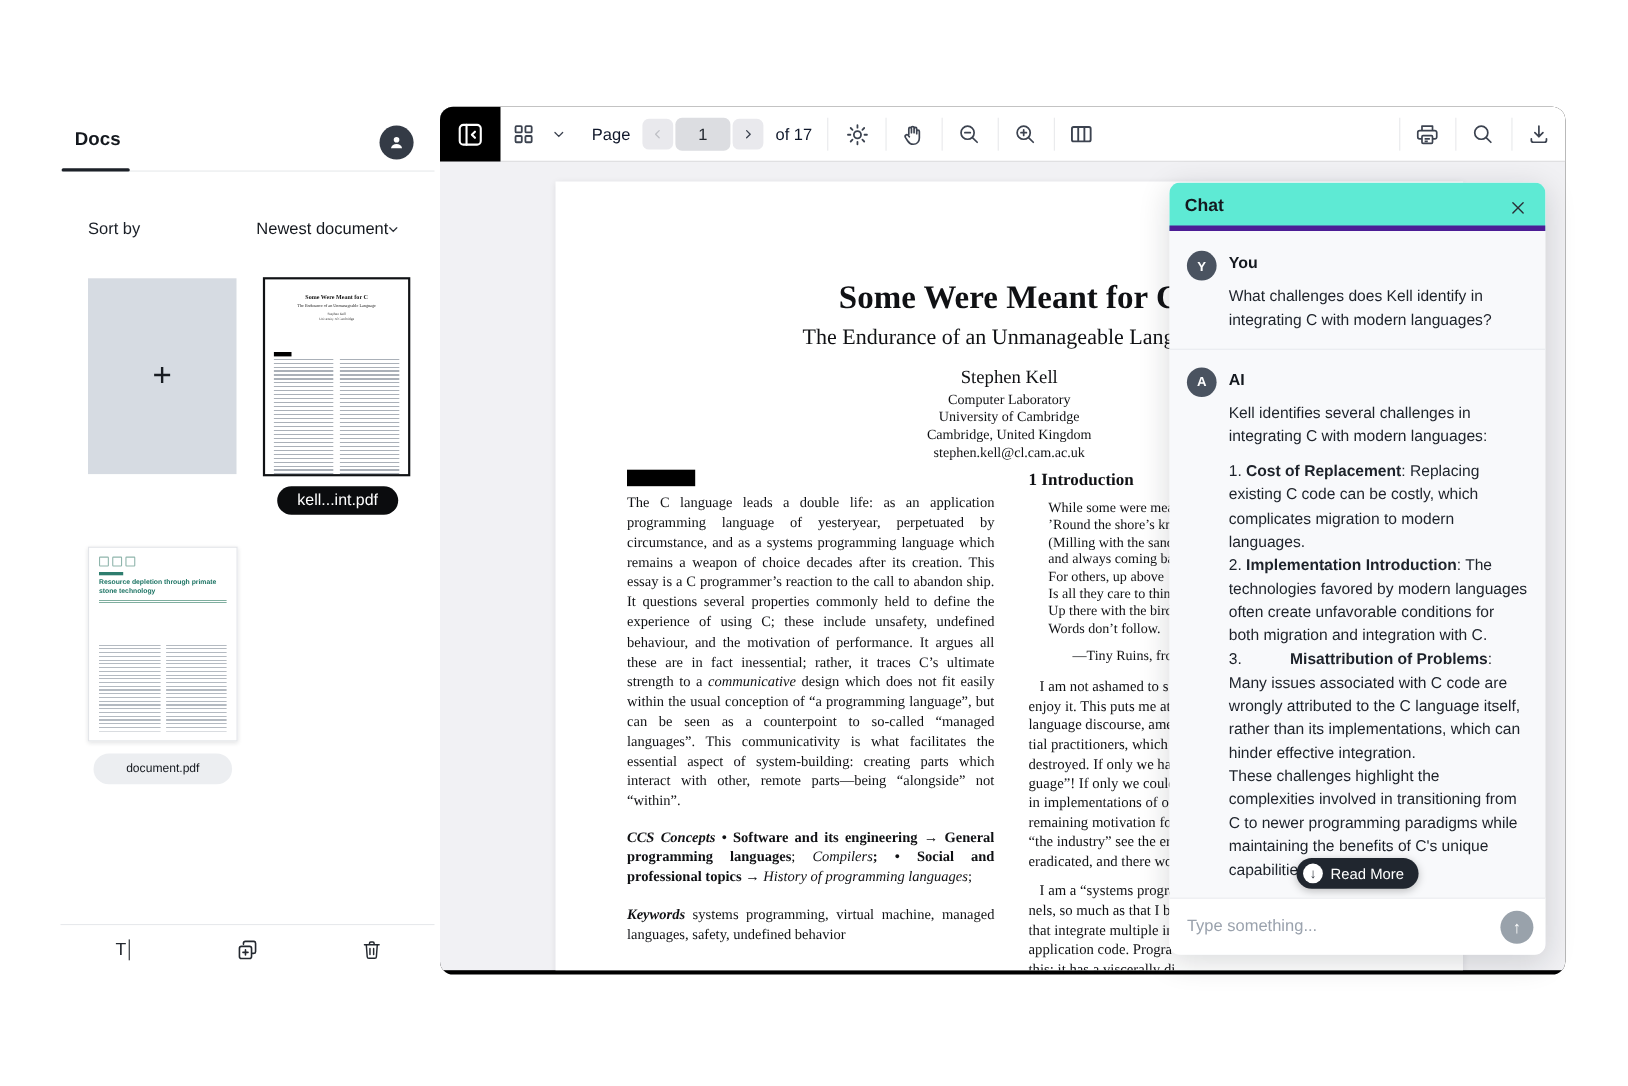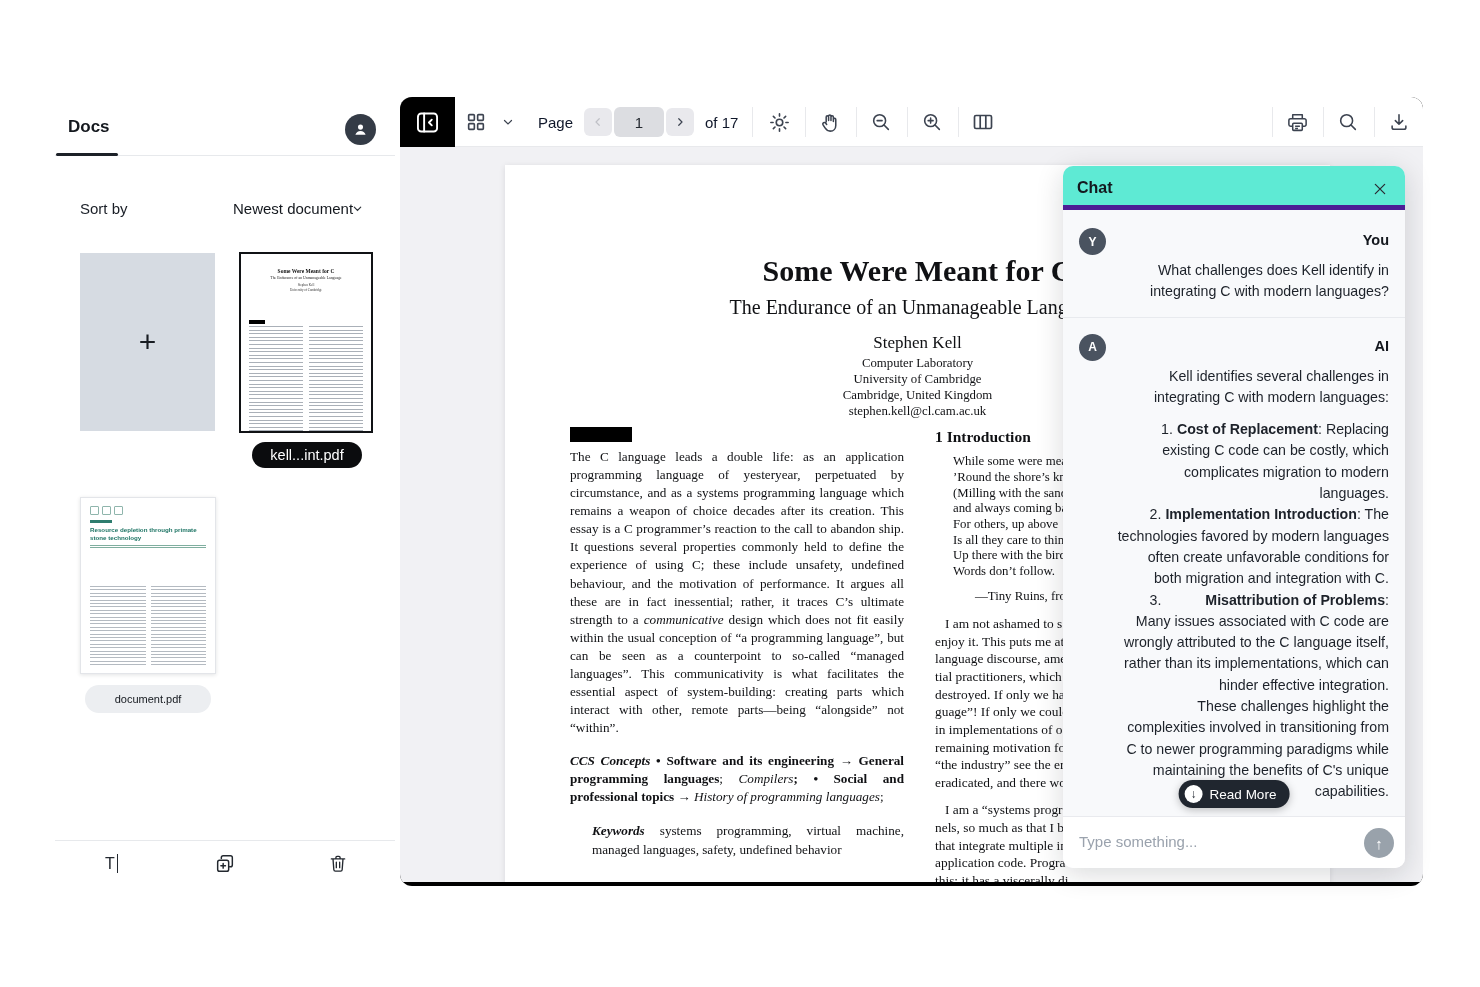--- a/index.html
+++ b/index.html
@@ -76,40 +76,40 @@
   #pdf-page { position:absolute; left:105px; top:18px; width:825px; height:760px; background:#fff;
               box-shadow:0 1px 6px rgba(20,24,32,.10); font-family:"Liberation Serif", serif; color:#101114; }
   .pdf-title { position:absolute; left:0; top:89px; width:100%; text-align:center; font-size:30px; font-weight:700; }
   .pdf-subtitle { position:absolute; left:0; top:131px; width:100%; text-align:center; font-size:20px; }
   .pdf-author { position:absolute; left:0; top:168px; width:100%; text-align:center; font-size:17px; }
   .pdf-affil { position:absolute; left:0; width:100%; text-align:center; font-size:12.8px; line-height:1; }
   .col-left { position:absolute; left:65px; top:262px; width:334px; font-size:13.2px; line-height:1.37;
               text-align:justify; }
   .redact { width:62px; height:15px; background:#000; margin-bottom:6px; }
   .ccs-block { margin-top:15px; }
-  .kw-block { margin-top:16px;margin-left:22px; }
+  .kw-block { margin-top:16px; }
   .acm-block { margin-top:21px; text-align:left; }
   .col-right { position:absolute; left:430px; top:262px; width:336px; font-size:13.4px; line-height:1.32; }
   .intro-head { font-weight:700; font-size:15.5px; margin-bottom:7px; }
   .poem { padding-left:18px; font-size:12.8px; line-height:1.22; white-space:pre; }
   .poem-attr { padding-left:40px; font-size:12.8px; margin-top:9px; white-space:pre; }
   .rc-para { margin-top:10px; white-space:pre; line-height:1.315; }
 
   
   #chat { position:absolute; left:1063px; top:166px; width:342px; height:702px; background:#f8f9fb;
           border-radius:10px; box-shadow:0 6px 28px rgba(18,22,30,.16); overflow:hidden; }
   .chat-header { position:relative; height:44px; background:#5eead4; border-bottom:5px solid #4c1d95; }
   .chat-title { position:absolute; left:14px; top:13px; font-size:16px; font-weight:600; color:#14181e; }
   .chat-close { position:absolute; right:12px; top:10px; width:26px; height:26px; display:flex;
                 align-items:center; justify-content:center; cursor:pointer; color:#2a2f36; }
   .chat-body { position:absolute; top:46px; bottom:52px; left:0; right:0; overflow:hidden; }
   .msg { display:flex; gap:11px; padding:16px 16px 14px 16px; }
   .msg-avatar { flex:0 0 auto; width:27px; height:27px; border-radius:50%; background:#4a5360; color:#fff;
                 font-size:12px; font-weight:600; display:flex; align-items:center; justify-content:center; }
-  .msg-content { flex:1; min-width:0;text-align:right; }
+  .msg-content { flex:1; min-width:0; }
   .msg-name { font-size:14.5px; font-weight:700; color:#14181e; margin:4px 0 12px 0; }
   .msg-text { font-size:14.2px; line-height:1.5; color:#1d222a; }
   .msg-divider { height:1px; background:#e8eaee; margin:0 0 0 0; }
   .ai-para { margin-bottom:11px; }
   .ai-point { }
   .read-more { position:absolute; left:50%; transform:translateX(-50%); bottom:60px; height:28px;
                background:#20262f; color:#fff; border-radius:15px; display:flex; align-items:center;
                gap:7px; padding:0 13px 0 6px; font-size:13.5px; cursor:pointer; box-shadow:0 2px 8px rgba(0,0,0,.25); }
   .rm-circle { width:18px; height:18px; border-radius:50%; background:#fff; color:#20262f; display:flex;
                align-items:center; justify-content:center; font-size:12px; font-weight:700; }

